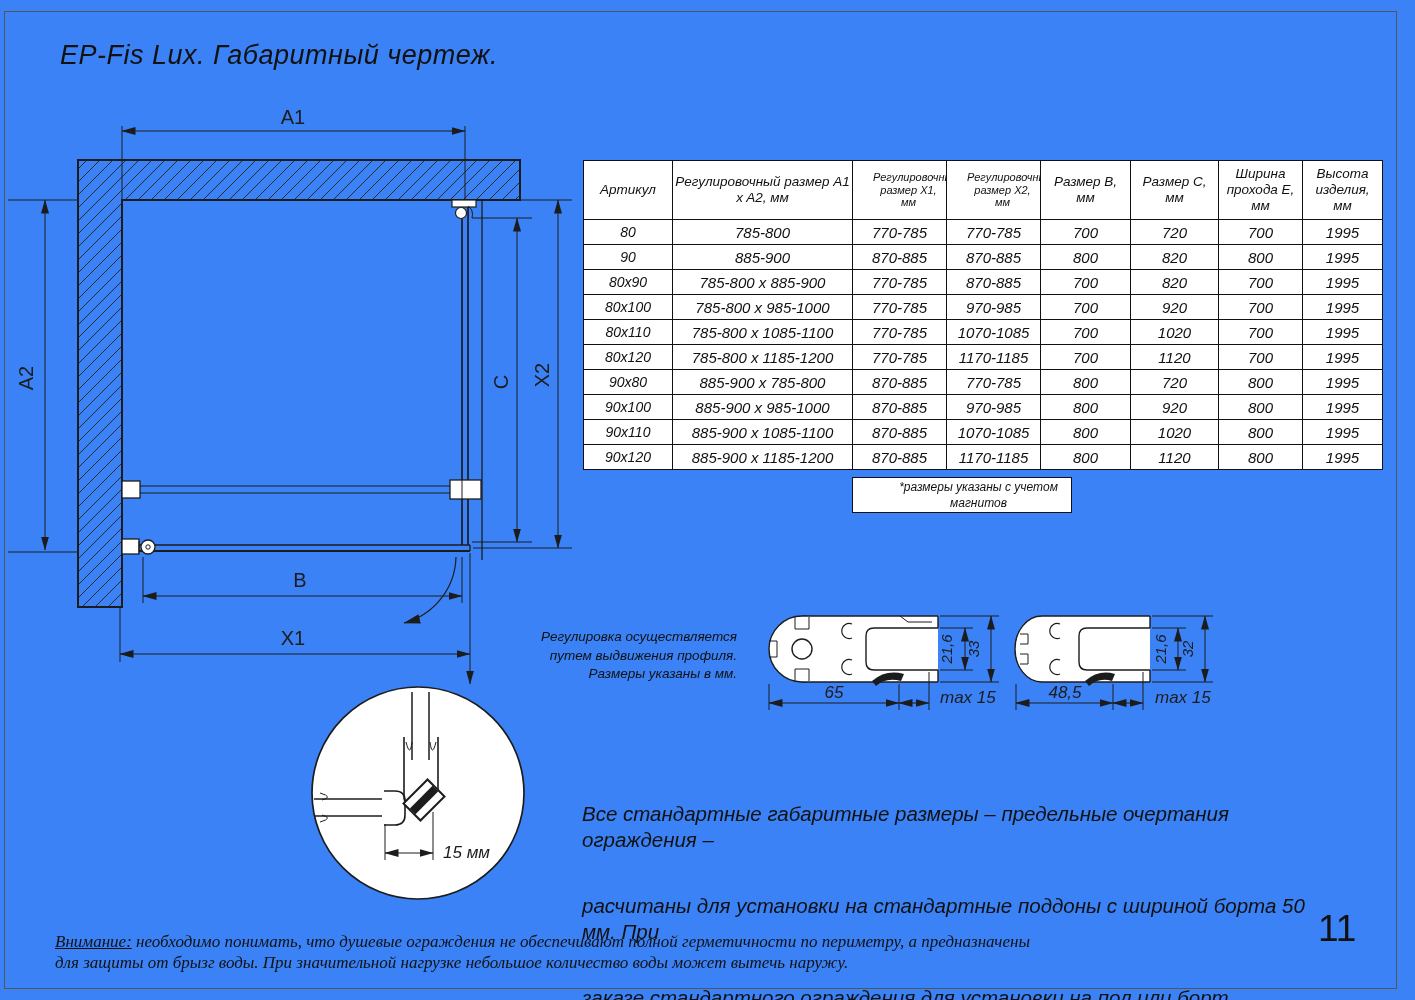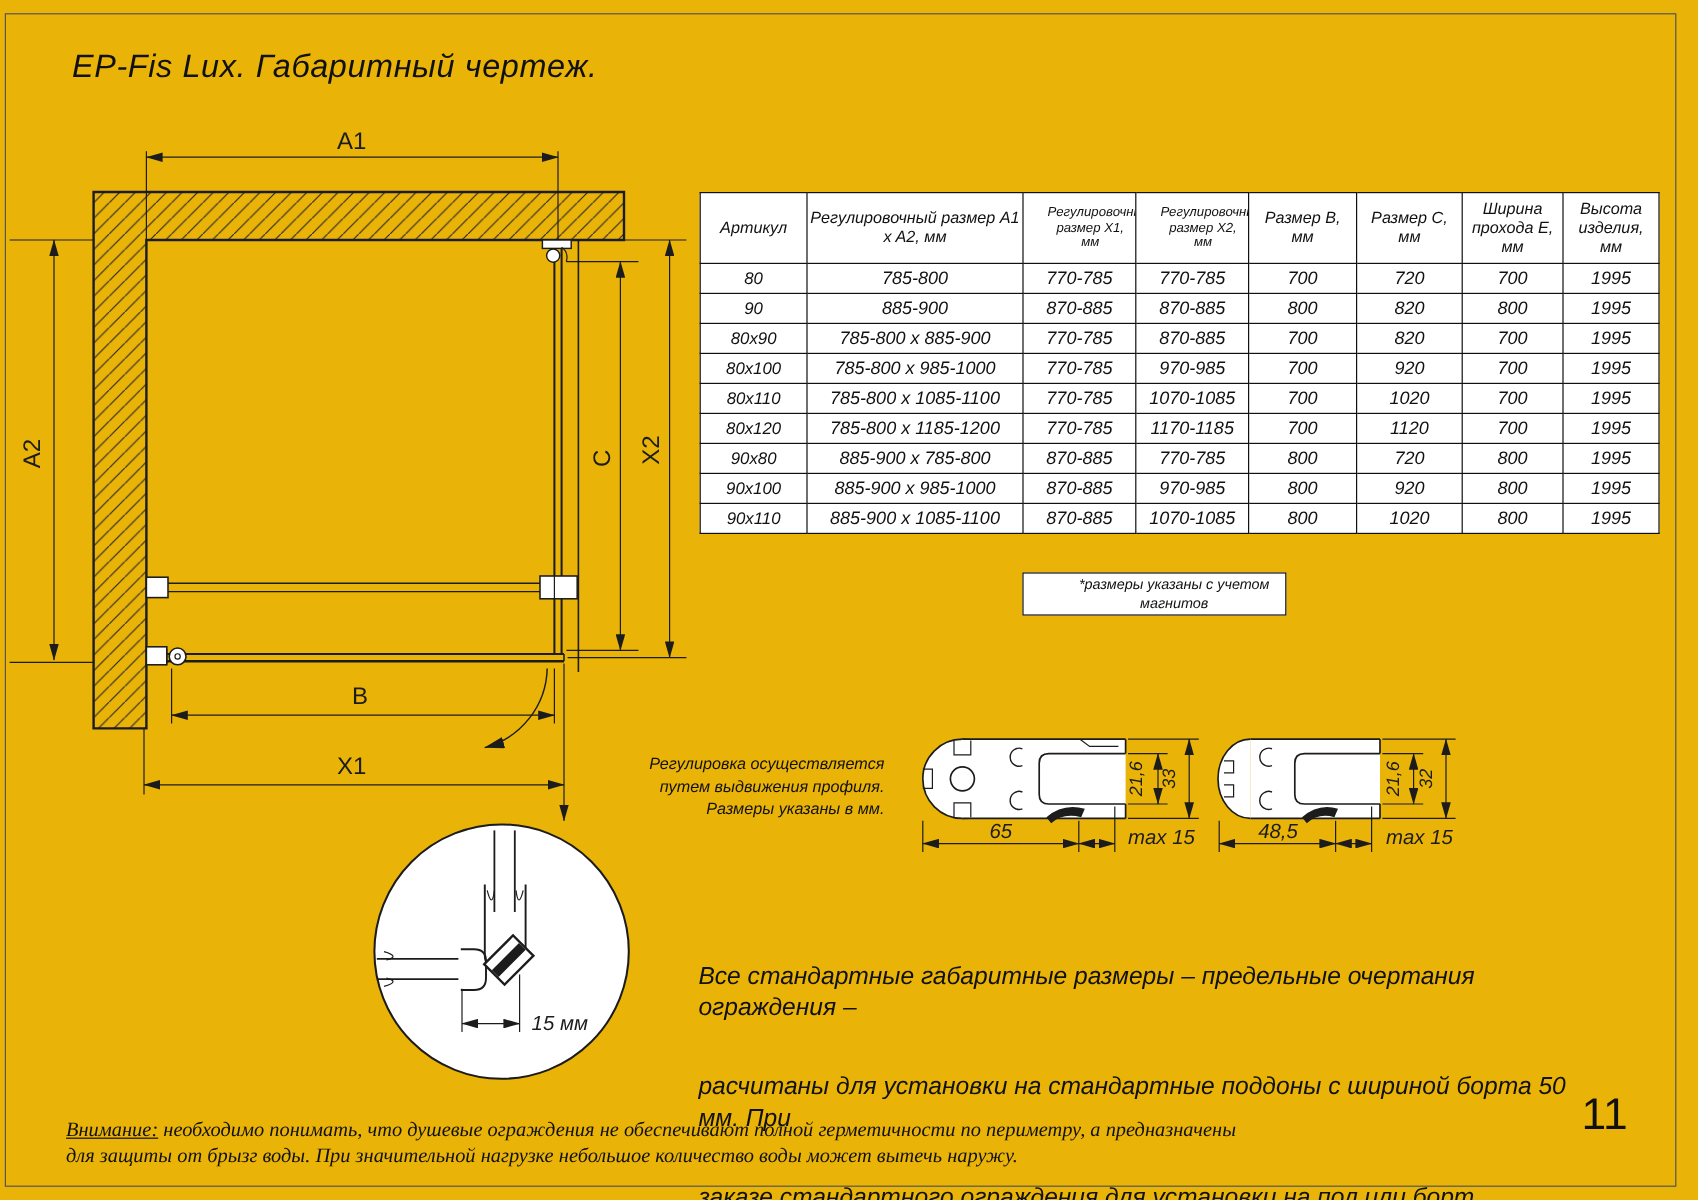--- a/index.html
+++ b/index.html
@@ -1,16 +1,16 @@
 <!DOCTYPE html>
 <html><head>
 <meta charset="utf-8">
 <style>
   html,body{margin:0;padding:0;background:#fff;}
-  #page{position:relative;width:1415px;height:1000px;background:#eab308;overflow:hidden;
+  #page{position:relative;width:1415px;height:1000px;background:#3b82f6;overflow:hidden;
         font-family:"Liberation Sans",sans-serif;color:#111;}
   #frame{position:absolute;left:4px;top:11px;width:1391px;height:976px;border:1.5px solid #555;}
   #title{position:absolute;left:60px;top:40px;font-size:27px;font-style:italic;letter-spacing:.5px;}
   svg{position:absolute;left:0;top:0;}
   svg text{font-family:"Liberation Sans",sans-serif;fill:#1c1c1c;}
   .dimU{font-size:20px;}                       
   .dimI{font-size:17px;font-style:italic;}     
   .dimIs{font-size:15px;font-style:italic;}
   
   #size-table{position:absolute;left:583px;top:160px;border-collapse:collapse;table-layout:fixed;
@@ -315,20 +315,30 @@
         <tr>
           <td>90x110</td>
           <td>885-900 x 1085-1100</td>
           <td>870-885</td>
           <td>1070-1085</td>
           <td>800</td>
           <td>1020</td>
           <td>800</td>
           <td>1995</td>
         </tr>
+        <tr>
+          <td>90x120</td>
+          <td>885-900 x 1185-1200</td>
+          <td>870-885</td>
+          <td>1170-1185</td>
+          <td>800</td>
+          <td>1120</td>
+          <td>800</td>
+          <td>1995</td>
+        </tr>
       </tbody>
   </table>
 
   <div id="table-footnote">*размеры указаны с учетом магнитов</div>
 
   <div id="adjust-note">
     <span style="display:block">Регулировка осуществляется</span>
     <span style="display:block">путем выдвижения профиля.</span>
     <span style="display:block">Размеры указаны в мм.</span>
   </div>

